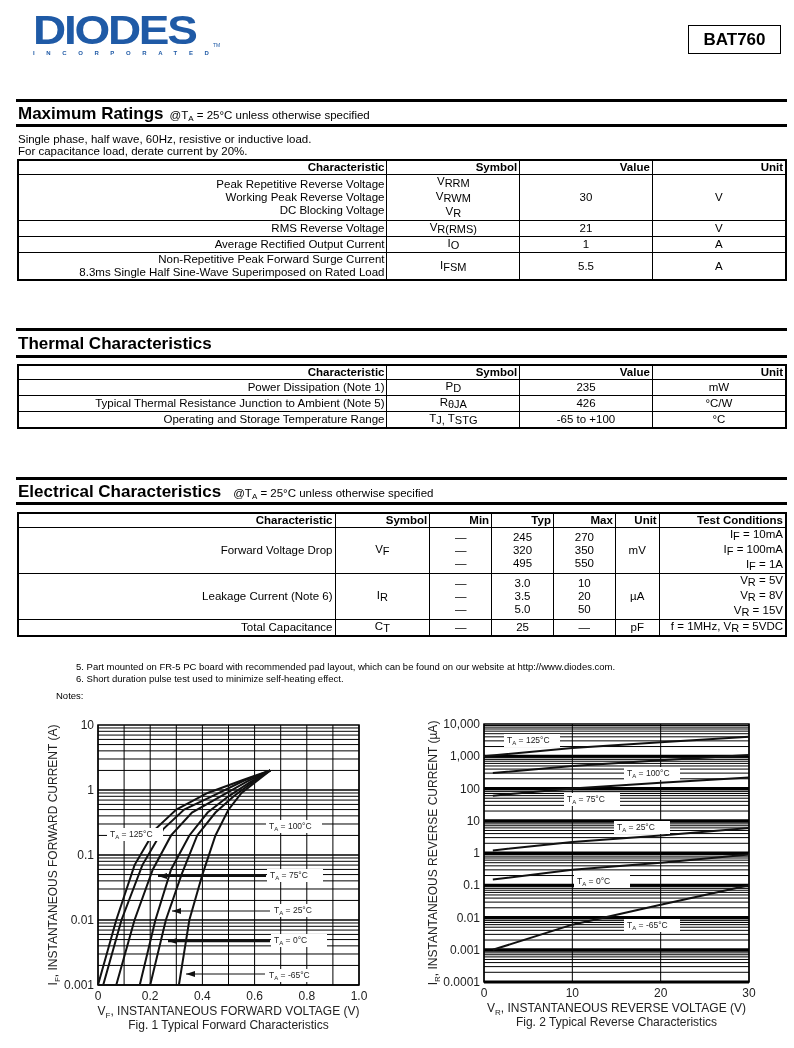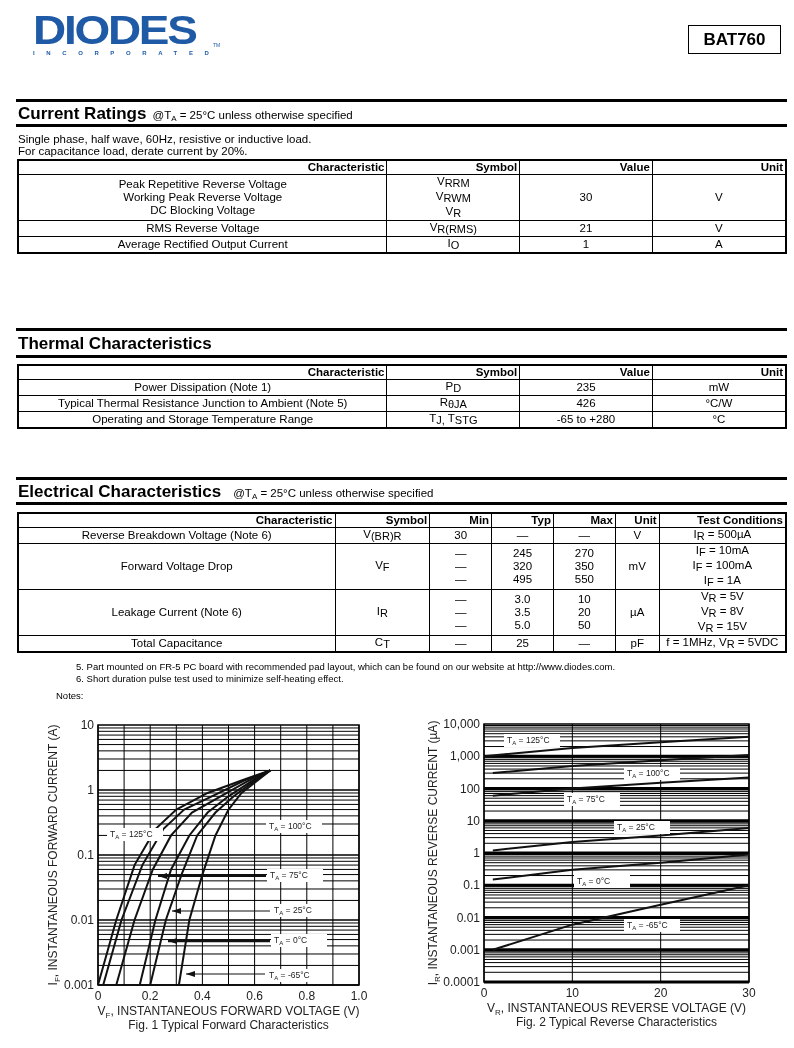--- a/index.html
+++ b/index.html
@@ -13,37 +13,37 @@
   .rule { left:16px; width:771px; background:#000; }
   .sec-title { left:18px; font-weight:bold; font-size:17px; }
   .sec-cond { font-size:11.5px; font-weight:normal; margin-left:6px; }
   .sec-cond sub { font-size:8px; }
   .note-line { left:18px; font-size:11.5px; line-height:13px; }
   table { border-collapse:collapse; position:absolute; font-size:11.5px; }
   table td, table th { border:1px solid #000; padding:0 2px; line-height:13px; }
   table th { font-weight:bold; text-align:right; }
   table.t { border:2px solid #000; }
   .c { text-align:center; }
-  .l { text-align:center;margin-left:29px; }
+  .l { text-align:right;margin-left:29px; }
   sub { font-size:11px; vertical-align:-2px; }
   .notes { font-size:9.5px; line-height:11px; }
   svg text { font-family:"Liberation Sans", sans-serif; }
 </style>
 </head>
 <body>
 
 <div class="abs logo">
   <span class="logo-word">DIODES</span>
   <span class="logo-sub">INCORPORATED</span>
   <span class="tm">TM</span>
 </div>
 <div class="abs partbox">BAT760</div>
 
 <div class="abs rule" style="top:99px;height:3px;"></div>
-<div class="abs sec-title" style="top:104px;"><span>Current Ratings</span><span class="sec-cond"><span>@T</span><sub>A</sub><span> = 25°C unless otherwise specified</span></span></div>
+<div class="abs sec-title" style="top:104px;"><span>Maximum Ratings</span><span class="sec-cond"><span>@T</span><sub>A</sub><span> = 25°C unless otherwise specified</span></span></div>
 <div class="abs rule" style="top:124px;height:3px;"></div>
 <div class="abs note-line" style="top:133px;">Single phase, half wave, 60Hz, resistive or inductive load.</div>
 <div class="abs note-line" style="top:145px;">For capacitance load, derate current by 20%.</div>
 
 <table class="t" id="tbl-max" style="left:17px;top:159px;width:770px;">
   <colgroup>
       <col style="width:370px">
       <col style="width:133px">
       <col style="width:133px">
       <col style="width:134px">
@@ -66,20 +66,26 @@
       <tr>
         <td class="l">RMS Reverse Voltage</td>
         <td class="c"><span>V<sub>R(RMS)</sub></span></td>
         <td class="c">21</td>
         <td class="c">V</td>
       </tr>
       <tr>
         <td class="l">Average Rectified Output Current</td>
         <td class="c"><span>I<sub>O</sub></span></td>
         <td class="c">1</td>
+        <td class="c">A</td>
+      </tr>
+      <tr>
+        <td class="l">Non-Repetitive Peak Forward Surge Current<br>8.3ms Single Half Sine-Wave Superimposed on Rated Load</td>
+        <td class="c"><span>I<sub>FSM</sub></span></td>
+        <td class="c">5.5</td>
         <td class="c">A</td>
       </tr>
     </tbody>
 </table>
 
 <div class="abs rule" style="top:328px;height:3px;"></div>
 <div class="abs sec-title" style="top:334px;">Thermal Characteristics</div>
 <div class="abs rule" style="top:355px;height:3px;"></div>
 <table class="t" id="tbl-thermal" style="left:17px;top:364px;width:770px;">
   <colgroup>
@@ -105,21 +111,21 @@
       </tr>
       <tr>
         <td class="l">Typical Thermal Resistance Junction to Ambient (Note 5)</td>
         <td class="c"><span>R<sub>θJA</sub></span></td>
         <td class="c">426</td>
         <td class="c">°C/W</td>
       </tr>
       <tr>
         <td class="l">Operating and Storage Temperature Range</td>
         <td class="c"><span>T<sub>J, </sub>T<sub>STG</sub></span></td>
-        <td class="c">-65 to +280</td>
+        <td class="c">-65 to +100</td>
         <td class="c">°C</td>
       </tr>
     </tbody>
 </table>
 
 <div class="abs rule" style="top:477px;height:3px;"></div>
 <div class="abs sec-title" style="top:482px;"><span>Electrical Characteristics</span><span class="sec-cond" style="margin-left:12px"><span>@T</span><sub>A</sub><span> = 25°C unless otherwise specified</span></span></div>
 <div class="abs rule" style="top:502px;height:3px;"></div>
 <table class="t" id="tbl-elec" style="left:17px;top:512px;width:770px;">
   <colgroup>
@@ -136,29 +142,20 @@
         <th>Characteristic</th>
         <th>Symbol</th>
         <th>Min</th>
         <th>Typ</th>
         <th>Max</th>
         <th>Unit</th>
         <th>Test Conditions</th>
       </tr>
     </thead>
   <tbody>
-      <tr>
-        <td class="l">Reverse Breakdown Voltage (Note 6)</td>
-        <td class="c"><span>V<sub>(BR)R</sub></span></td>
-        <td class="c">30</td>
-        <td class="c">—</td>
-        <td class="c">—</td>
-        <td class="c">V</td>
-        <td class="l"><span>I<sub>R</sub> = 500µA</span></td>
-      </tr>
       <tr>
         <td class="l">Forward Voltage Drop</td>
         <td class="c"><span>V<sub>F</sub></span></td>
         <td class="c">—<br>—<br>—</td>
         <td class="c">245<br>320<br>495</td>
         <td class="c">270<br>350<br>550</td>
         <td class="c">mV</td>
         <td class="l"><span>I<sub>F</sub> = 10mA</span><br><span>I<sub>F</sub> = 100mA</span><br><span>I<sub>F</sub> = 1A</span></td>
       </tr>
       <tr>

